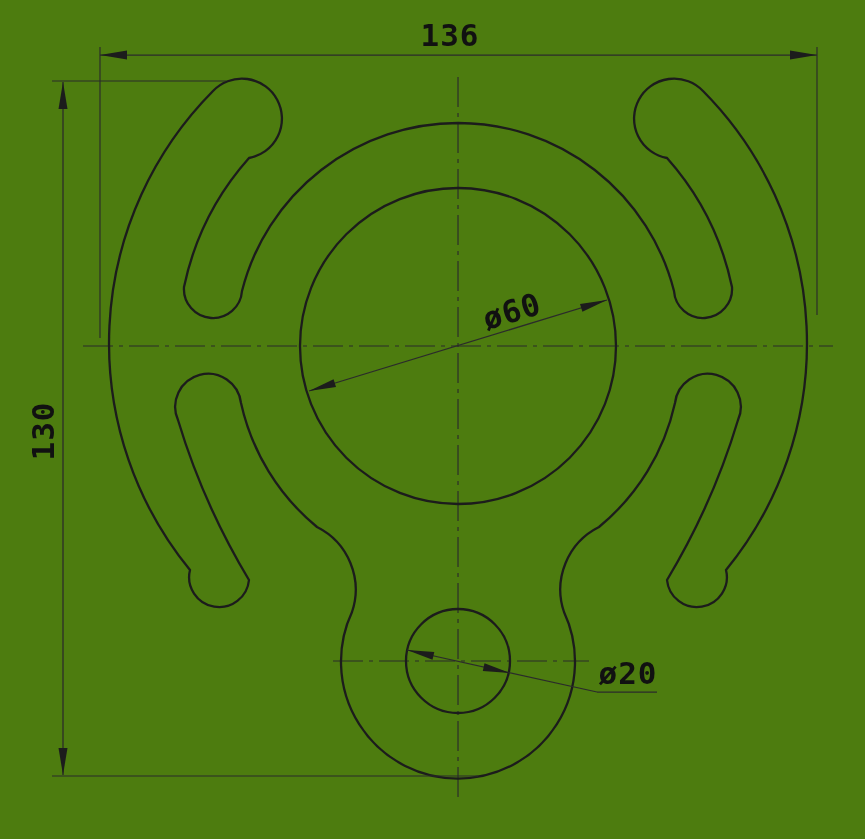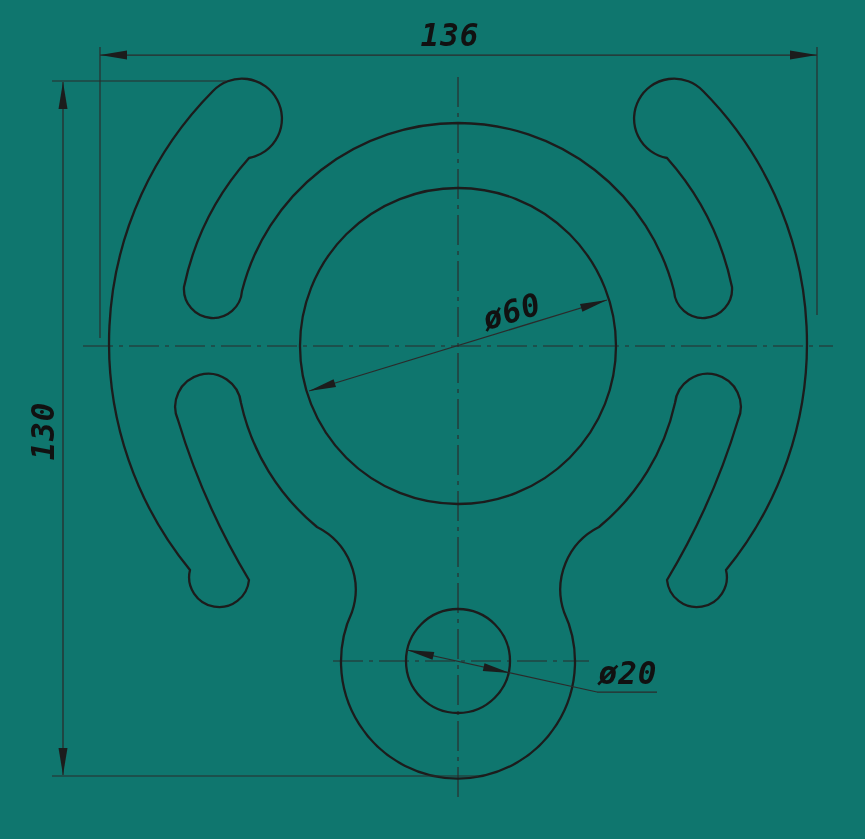--- a/index.html
+++ b/index.html
@@ -8,22 +8,21 @@
     background: #ffffff;
     width: 865px;
     height: 839px;
     overflow: hidden;
     font-family: "DejaVu Sans Mono", "Liberation Mono", monospace;
   }
   .stage {
     position: relative;
     width: 865px;
     height: 839px;
-    background: #0f766e;
-    font-style: italic;
+    background: #4d7c0f;
   }
   svg { display: block; }
   .outline {
     fill: none;
     stroke: #1c1c1c;
     stroke-width: 2.3;
     stroke-linejoin: round;
   }
   .centerline {
     fill: none;

